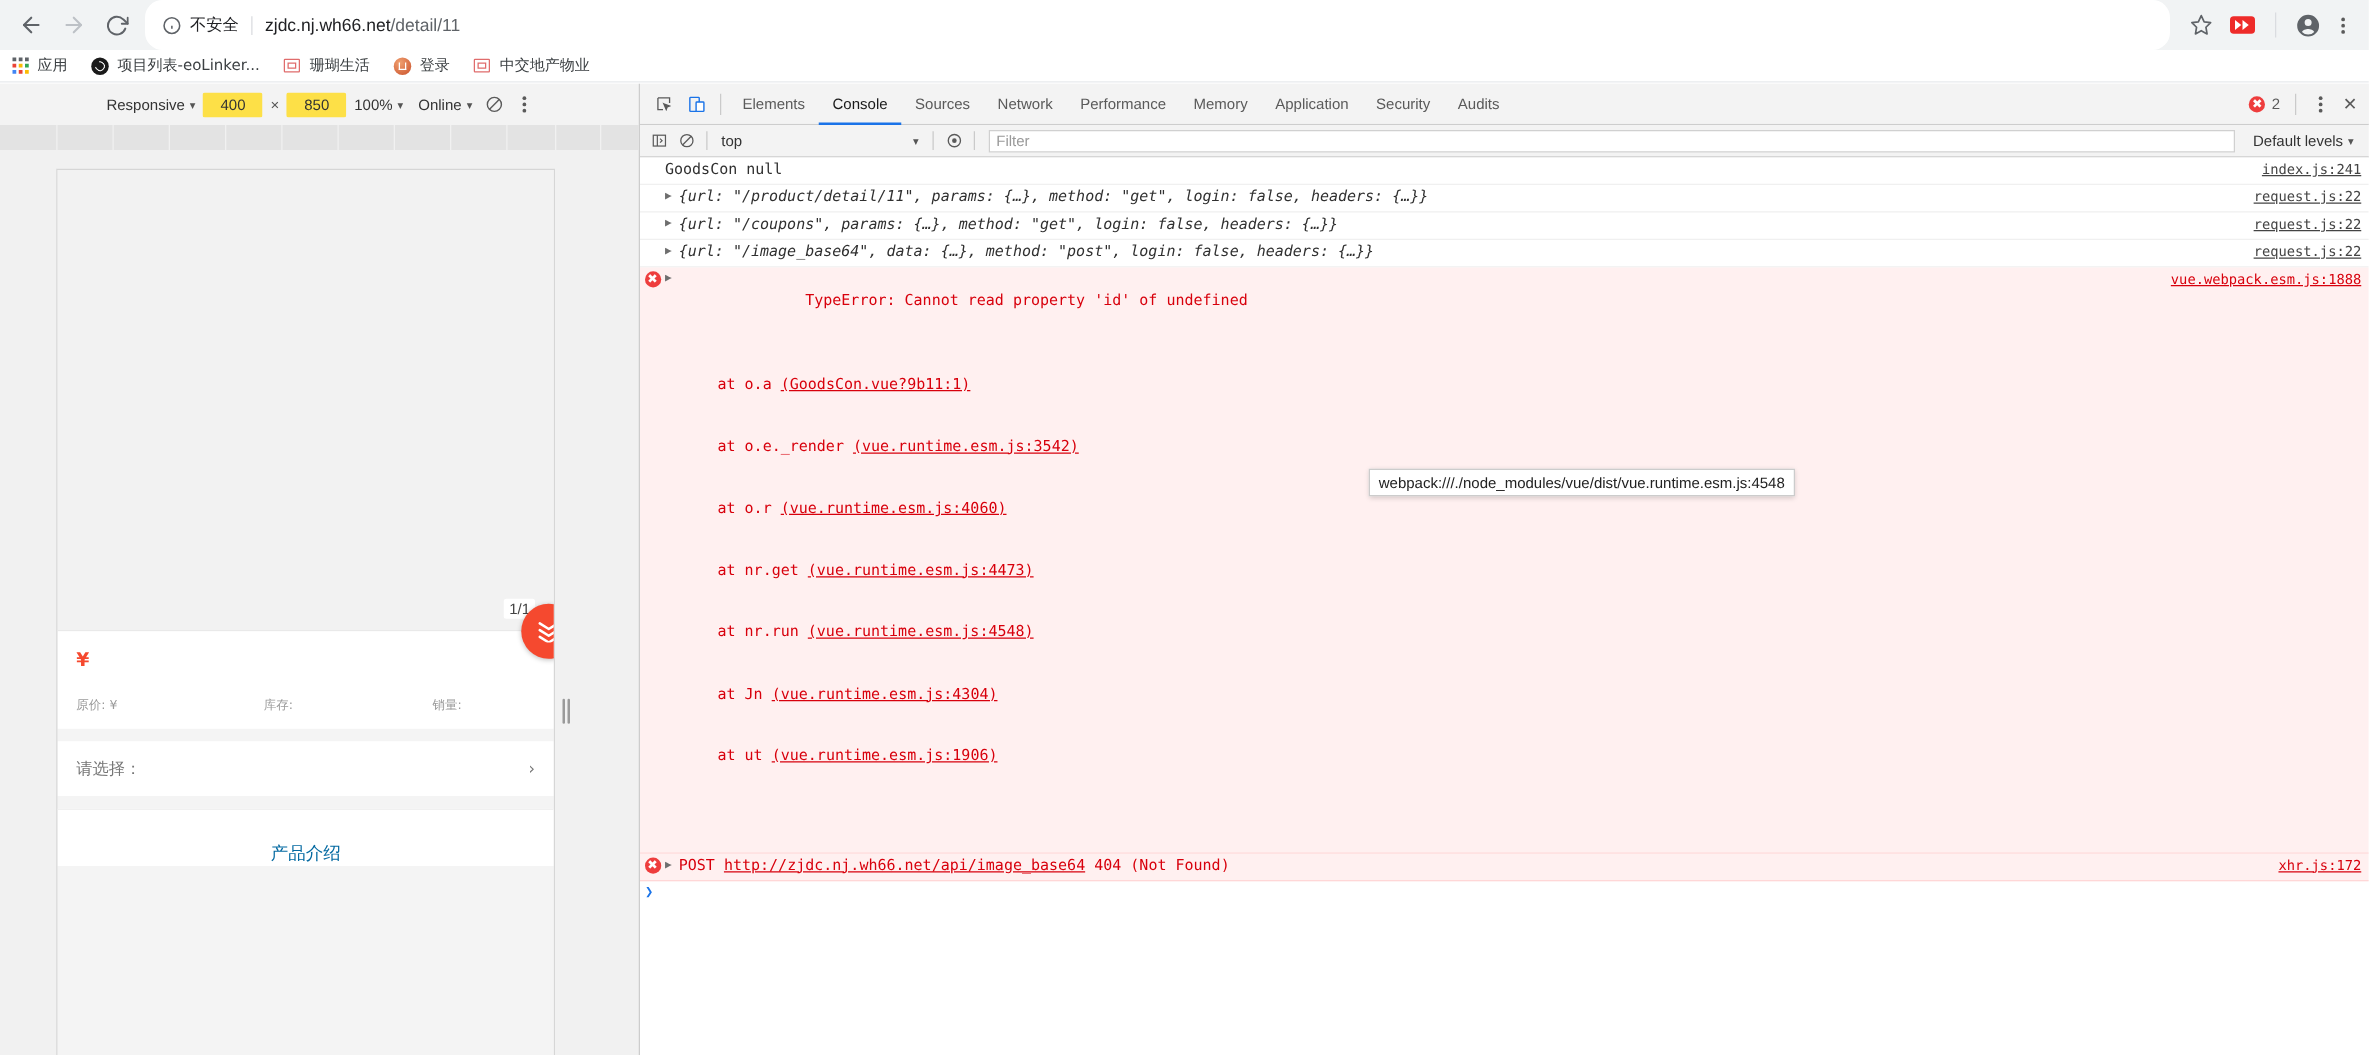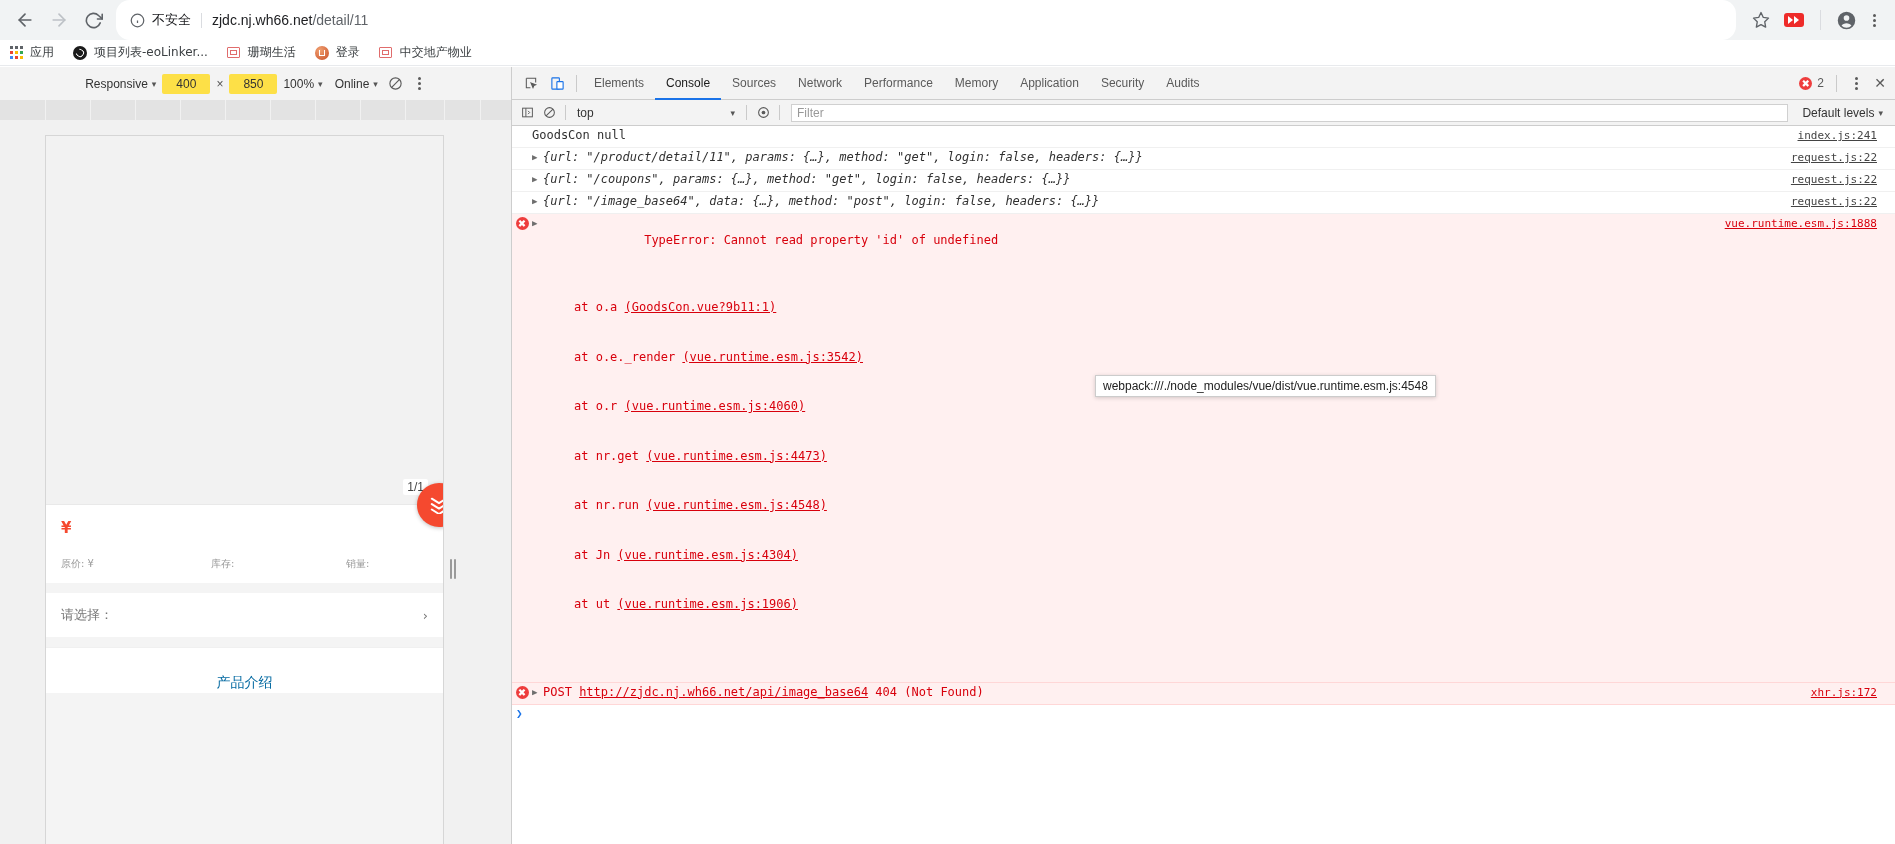--- a/index.html
+++ b/index.html
@@ -207,21 +207,21 @@
   .console-body{flex:1 1 auto;overflow:hidden;position:relative;background:#fff;}
   .row{
     position:relative;display:flex;align-items:flex-start;
     border-bottom:1px solid #f0f0f0;padding:1px 0 2px 0;min-height:18px;
     font-family:"DejaVu Sans Mono","Liberation Mono",monospace;font-size:12px;
   }
   .row .gutter{width:20px;flex:0 0 auto;display:flex;align-items:flex-start;justify-content:center;padding-top:2px;}
   .row .arrow{width:11px;flex:0 0 auto;color:#6e6e6e;font-size:9px;padding-top:3px;}
   .row .content{flex:1 1 auto;min-width:0;white-space:pre-wrap;line-height:17px;color:#303030;}
   .row .src{
-    flex:0 0 auto;padding:0 18px 0 12px;color:#444;text-decoration:underline;
+    flex:0 0 auto;padding:0 6px 0 12px;color:#444;text-decoration:underline;
     font-size:11px;white-space:nowrap;line-height:17px;
   }
   .row.err{background:#fff0f0;border-bottom:1px solid #ffd7d7;color:#d8000c;}
   .row.err .content{color:#d8000c;}
   .row.err .src{color:#d8000c;}
   .errico{
     width:13px;height:13px;border-radius:50%;background:#ee3d3d;color:#fff;
     font-size:10px;line-height:13px;text-align:center;font-weight:bold;
     font-family:"DejaVu Sans",sans-serif;
   }
@@ -558,21 +558,21 @@
               <div class="stack">
                 <div><span>at o.a </span><span class="link">(GoodsCon.vue?9b11:1)</span></div>
                 <div><span>at o.e._render </span><span class="link">(vue.runtime.esm.js:3542)</span></div>
                 <div><span>at o.r </span><span class="link">(vue.runtime.esm.js:4060)</span></div>
                 <div><span>at nr.get </span><span class="link">(vue.runtime.esm.js:4473)</span></div>
                 <div><span>at nr.run </span><span class="link">(vue.runtime.esm.js:4548)</span></div>
                 <div><span>at Jn </span><span class="link">(vue.runtime.esm.js:4304)</span></div>
                 <div><span>at ut </span><span class="link">(vue.runtime.esm.js:1906)</span></div>
               </div>
             </span>
-            <span class="src">vue.runtime.esm.js:1888</span>
+            <span class="src">vue.webpack.esm.js:1888</span>
           </div>
 
           <div class="row err">
             <span class="gutter">
               <span class="errico">✖</span>
             </span>
             <span class="arrow">▶</span>
             <span class="content"><span>POST</span> <span class="link">http://zjdc.nj.wh66.net/api/image_base64</span> <span>404 (Not Found)</span></span>
             <span class="src">xhr.js:172</span>
           </div>

